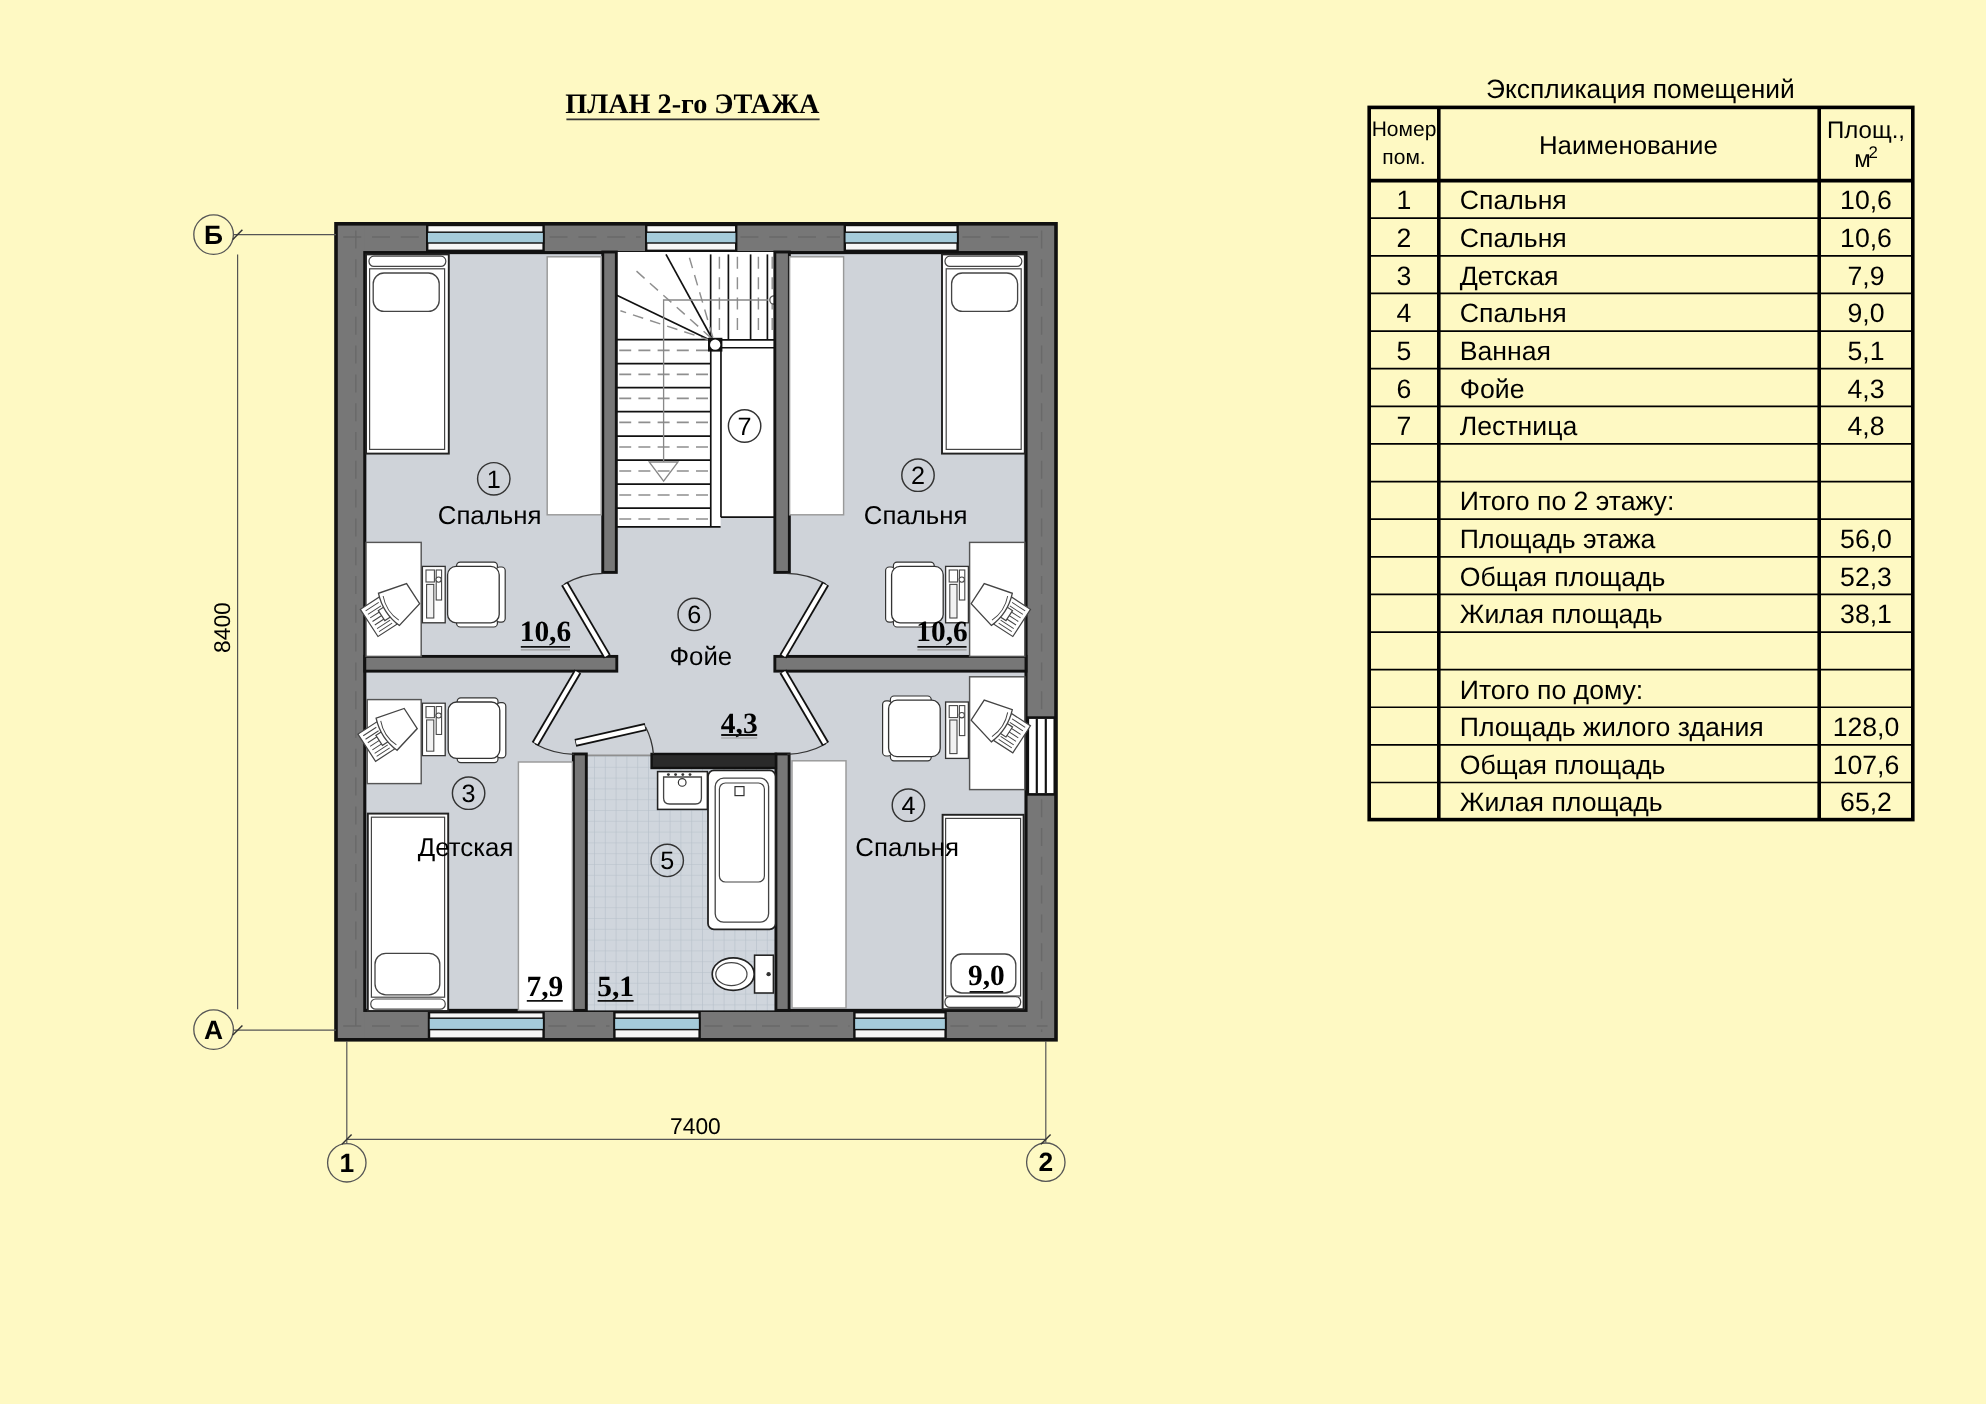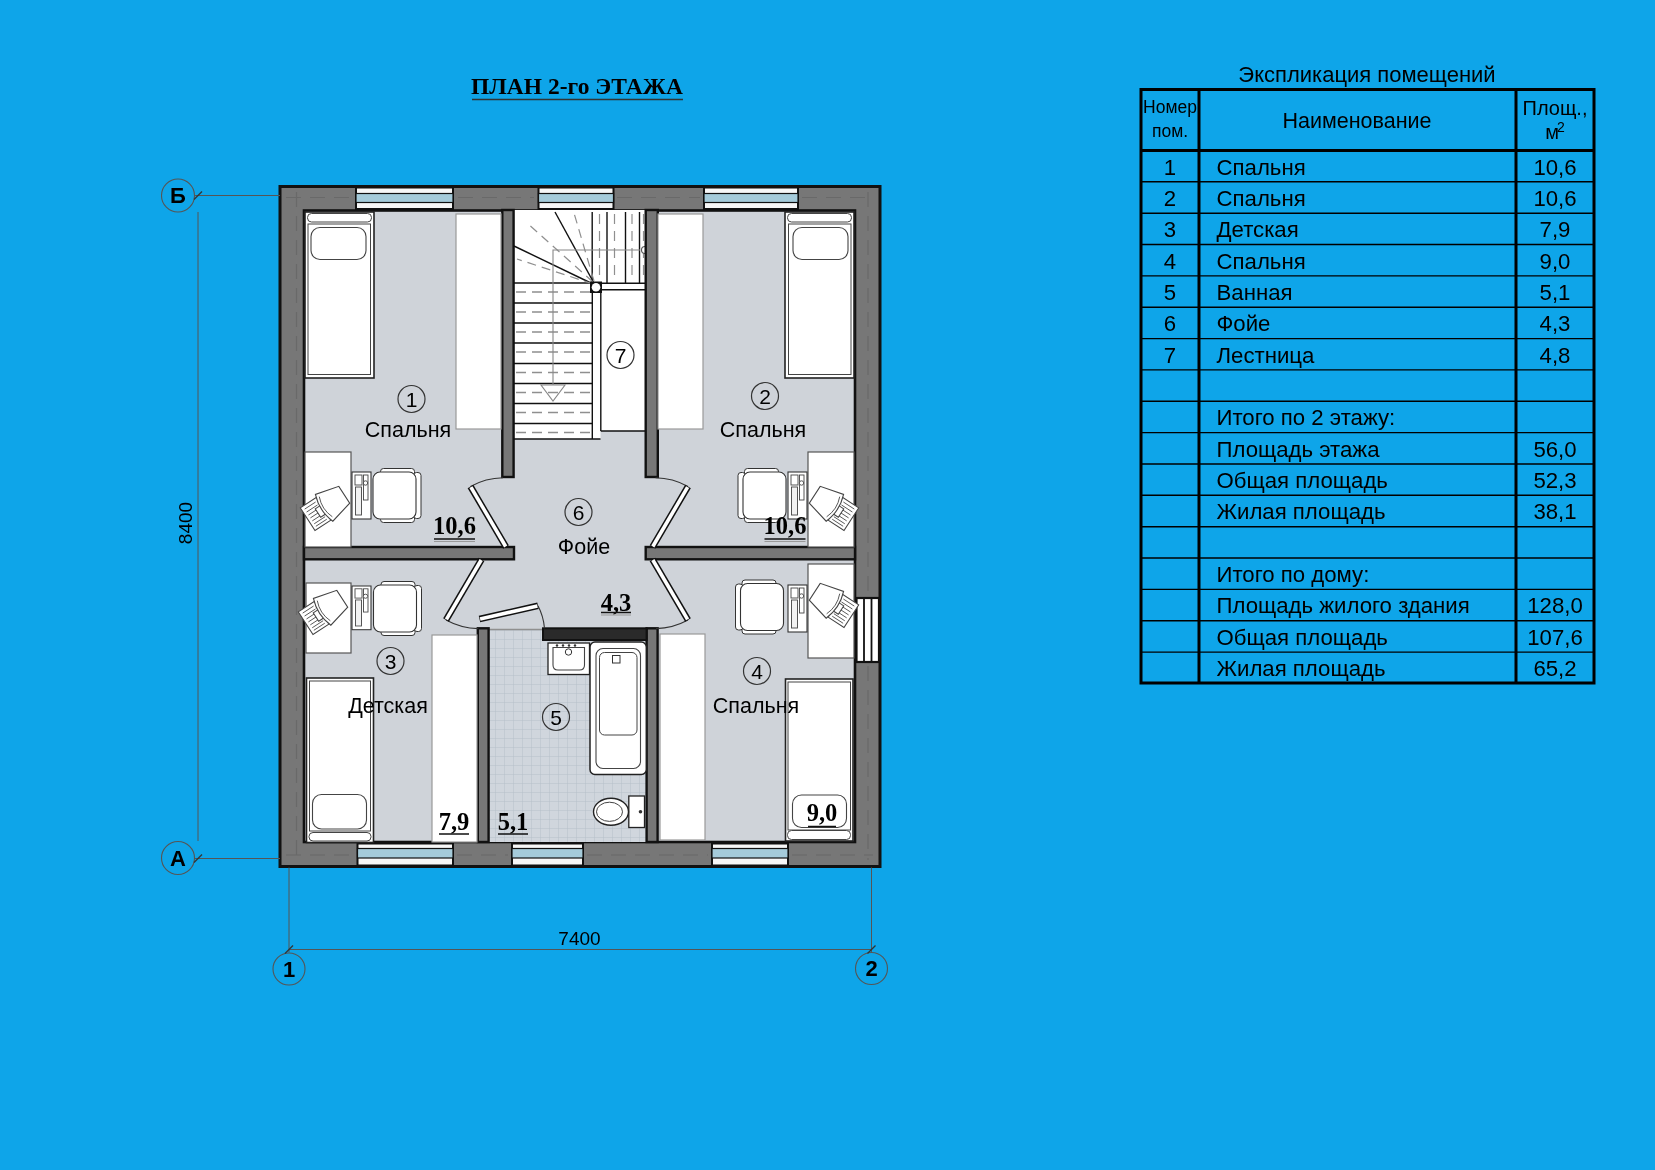--- a/index.html
+++ b/index.html
@@ -1,16 +1,16 @@
 <!DOCTYPE html>
 <html><head>
 <meta charset="utf-8">
 <style>
   html,body{margin:0;padding:0;background:#fff;}
-  #page{position:relative;width:1655px;height:1170px;background:#0ea5e9;overflow:hidden;text-decoration:underline;}
+  #page{position:relative;width:1655px;height:1170px;background:#fef9c3;overflow:hidden;text-decoration:underline;}
   svg{position:absolute;left:0;top:0;}
   text{font-family:"Liberation Sans",sans-serif;fill:#000;}
   .serifb{font-family:"Liberation Serif",serif;font-weight:bold;}
 </style>
 </head>
 <body>
 <div id="page">
 <svg width="1655" height="1170" viewBox="0 0 1655 1170">
 <defs>
   <pattern id="tile" width="9" height="9" patternUnits="userSpaceOnUse">

